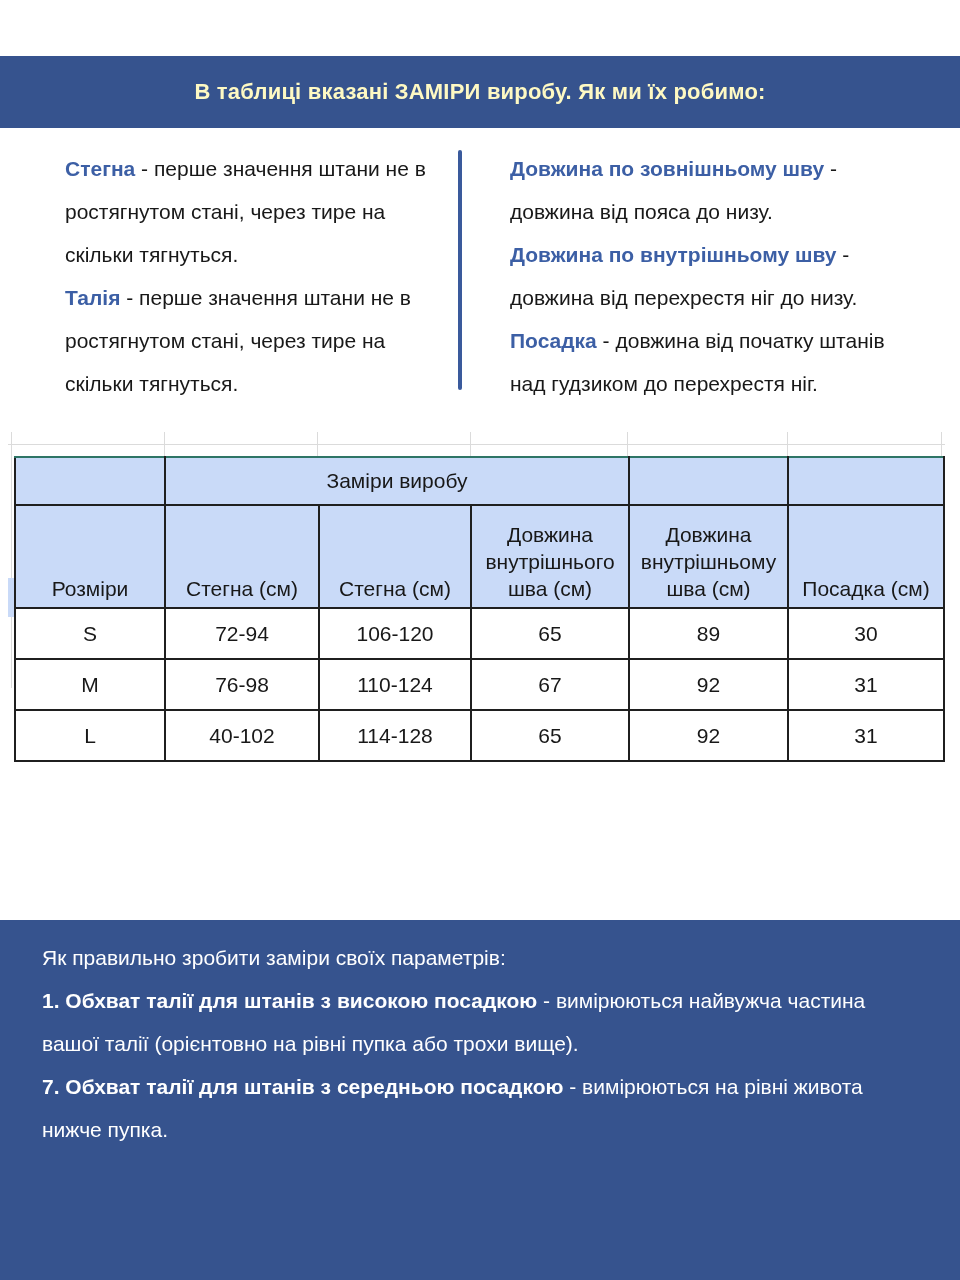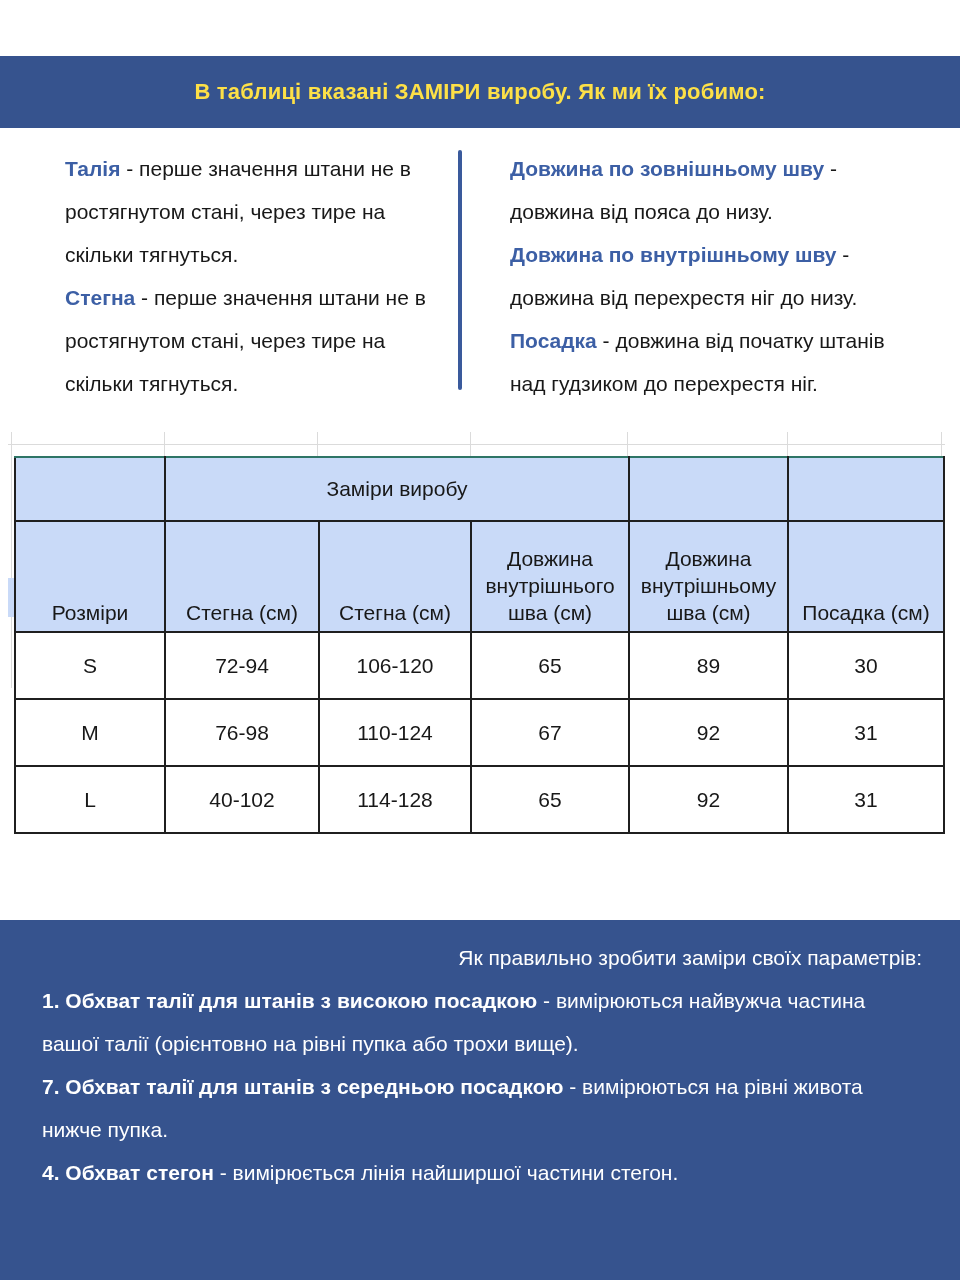--- a/index.html
+++ b/index.html
@@ -10,63 +10,63 @@
     --grid:#DBDBDB;
     --ink:#181818;
   }
   html,body{margin:0;padding:0;background:#fff;}
   body{font-family:"Liberation Sans","DejaVu Sans",sans-serif;color:var(--ink);}
   #page{position:relative;width:960px;height:1280px;background:#fff;overflow:hidden;}
 
   
   .banner{position:absolute;left:0;top:56px;width:960px;height:72px;background:var(--blue);
           display:flex;align-items:center;justify-content:center;}
-  .banner .title{color:#fde047;font-size:22px;font-weight:bold;letter-spacing:.2px;text-align:right;}
+  .banner .title{color:#fef9c3;font-size:22px;font-weight:bold;letter-spacing:.2px;text-align:right;}
 
   
   .defs{position:absolute;left:0;top:147px;width:960px;}
   .defcol{position:absolute;top:0;font-size:21px;line-height:43px;color:var(--ink);}
   .defcol.left{left:65px;width:372px;}
   .defcol.right{left:510px;width:414px;}
   .defcol p{margin:0;}
   .term{color:var(--term-blue);font-weight:bold;}
   .divider{position:absolute;left:458px;top:150px;width:4px;height:240px;background:#3A5A9C;border-radius:2px;}
 
   
   .sheet{position:absolute;left:0;top:430px;width:960px;height:300px;}
   .hgrid{position:absolute;left:8px;top:14px;width:937px;height:1px;background:var(--grid);}
   .vtick{position:absolute;width:1px;background:var(--grid);}
   .row-sliver{position:absolute;left:8px;top:148px;width:6px;height:39px;background:var(--hdr-bg);}
   table.size{position:absolute;left:14px;top:26px;width:929px;border-collapse:collapse;table-layout:fixed;
              font-size:21px;color:var(--ink);}
-  table.size td{border:2px solid var(--border-dark);text-align:center;padding:16px 4px;overflow:hidden;}
+  table.size td{border:2px solid var(--border-dark);text-align:center;padding:8px 4px;overflow:hidden;}
   tr.r1 td{height:30px;background:var(--hdr-bg);border-top-color:#2E7566;line-height:30px;}
   tr.r2 td{height:88px;background:var(--hdr-bg);vertical-align:bottom;padding-bottom:5px;line-height:27px;}
   tr.dr td{height:33px;background:#fff;vertical-align:middle;}
 
   
   .howto{position:absolute;left:0;top:920px;width:960px;height:360px;background:var(--blue);
          color:#fff;box-sizing:border-box;padding:16px 38px 0 42px;font-size:21px;line-height:43px;}
-  .howto .hh{margin:0;font-size:21px;font-weight:normal;text-align:right;line-height:43px;}
+  .howto .hh{margin:0;font-size:21px;font-weight:normal;text-align:left;line-height:43px;}
   .howto p{margin:0;width:880px;}
   .b{font-weight:bold;}
 </style>
 </head>
 <body>
 
 <div id="page">
 
   <div class="banner">
     <div class="title">В таблиці вказані ЗАМІРИ виробу. Як ми їх робимо:</div>
   </div>
 
   <div class="defs">
     <div class="defcol left">
+      <p><span class="term">Стегна</span><span> - перше значення штани не в ростягнутом стані, через тире на скільки тягнуться.</span></p>
       <p><span class="term">Талія</span><span> - перше значення штани не в ростягнутом стані, через тире на скільки тягнуться.</span></p>
-      <p><span class="term">Стегна</span><span> - перше значення штани не в ростягнутом стані, через тире на скільки тягнуться.</span></p>
     </div>
     <div class="defcol right">
       <p><span class="term">Довжина по зовнішньому шву</span><span> - довжина від пояса до низу.</span></p>
       <p><span class="term">Довжина по внутрішньому шву</span><span> - довжина від перехрестя ніг до низу.</span></p>
       <p><span class="term">Посадка</span><span> - довжина від початку штанів над гудзиком до перехрестя ніг.</span></p>
     </div>
   </div>
   <div class="divider"></div>
 
   <div class="sheet">
@@ -132,16 +132,15 @@
         <td>31</td>
       </tr>
     </tbody>
       </table>
   </div>
 
   <div class="howto">
     <h2 class="hh">Як правильно зробити заміри своїх параметрів:</h2>
     <p><span class="b">1. Обхват талії для штанів з високою посадкою</span><span> - вимірюються найвужча частина вашої талії (орієнтовно на рівні пупка або трохи вище).</span></p>
     <p><span class="b">7. Обхват талії для штанів з середньою посадкою</span><span> - вимірюються на рівні живота нижче пупка.</span></p>
-    <p><span class="b">4. Обхват стегон</span><span> - вимірюється лінія найширшої частини стегон.</span></p>
   </div>
 
 </div>
 
 </body></html>

